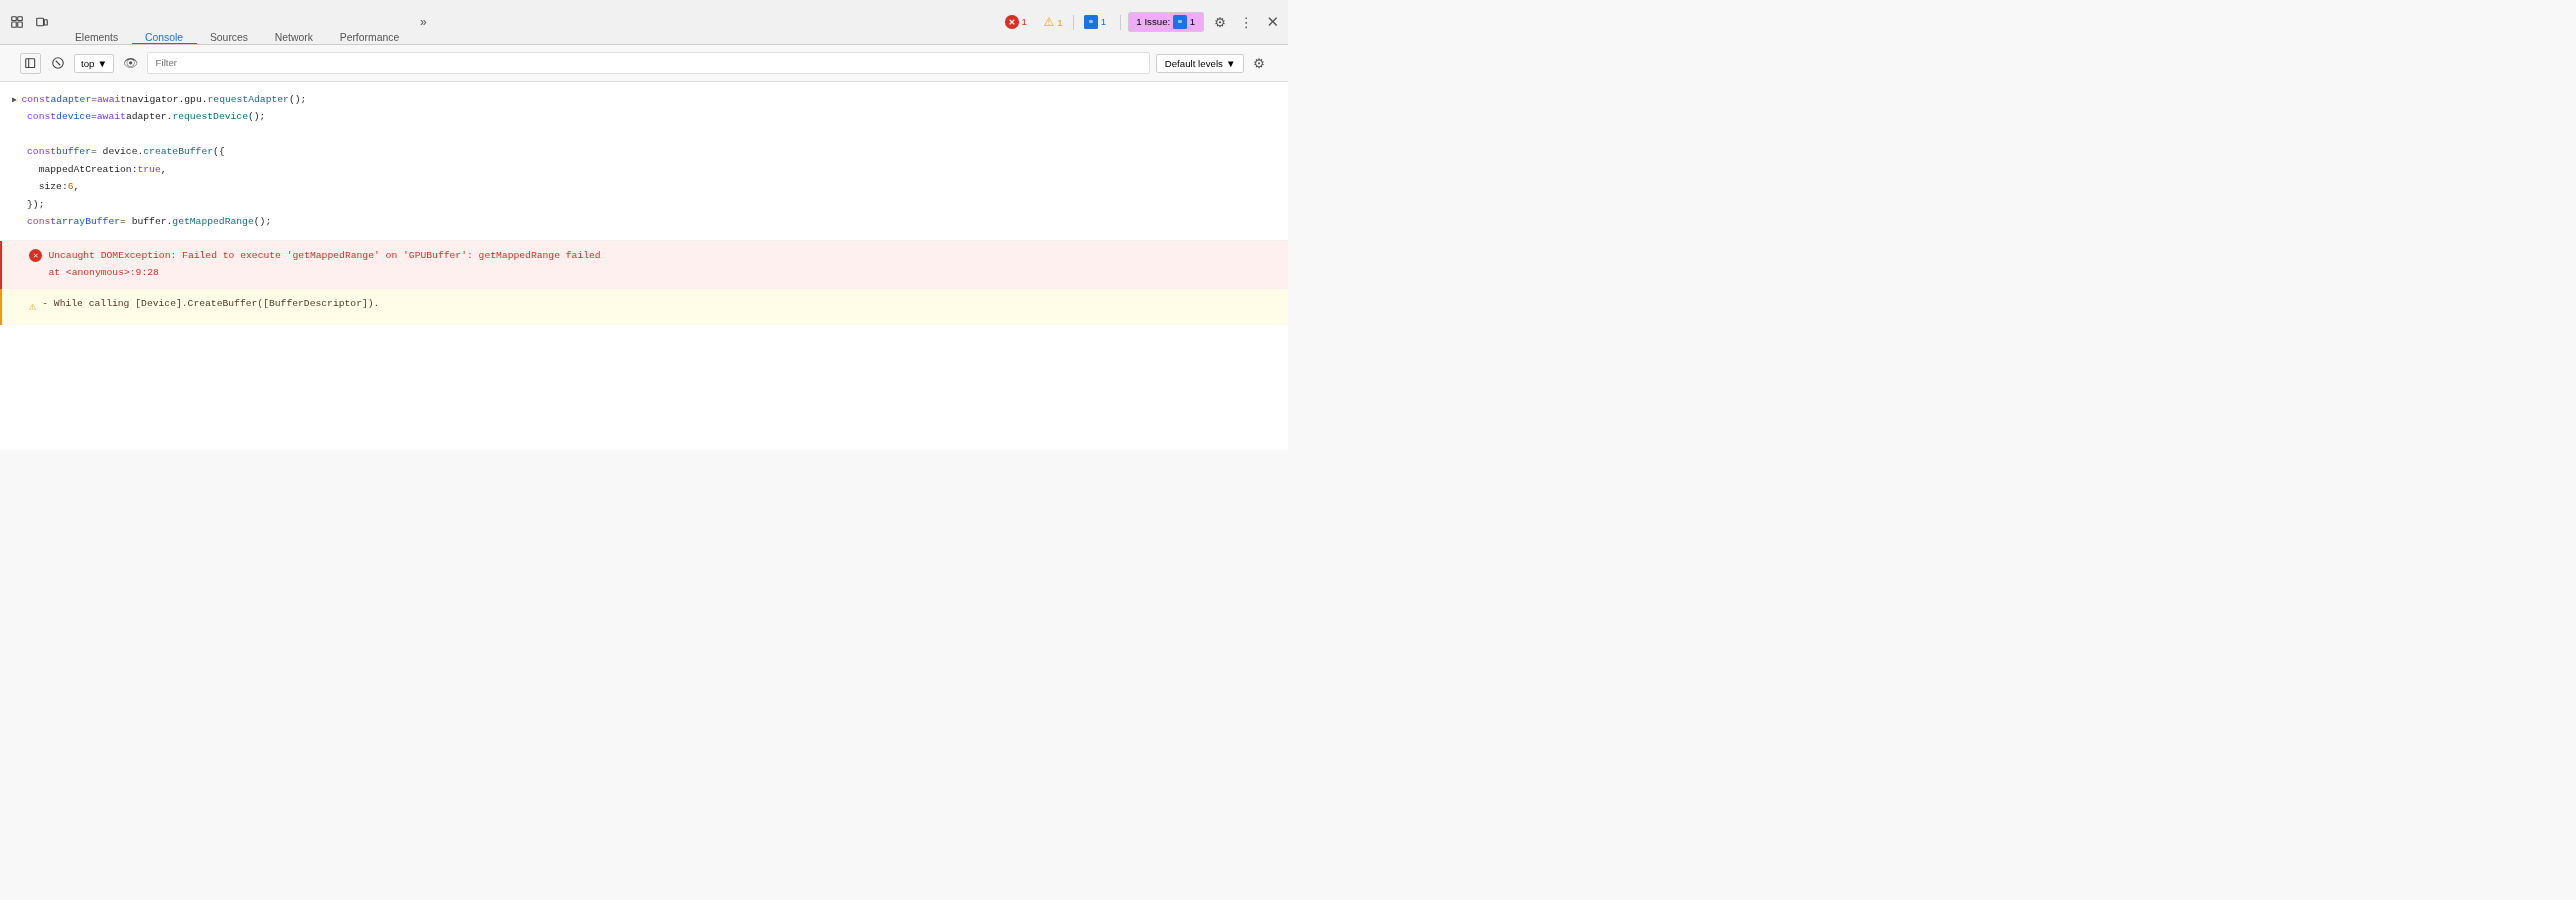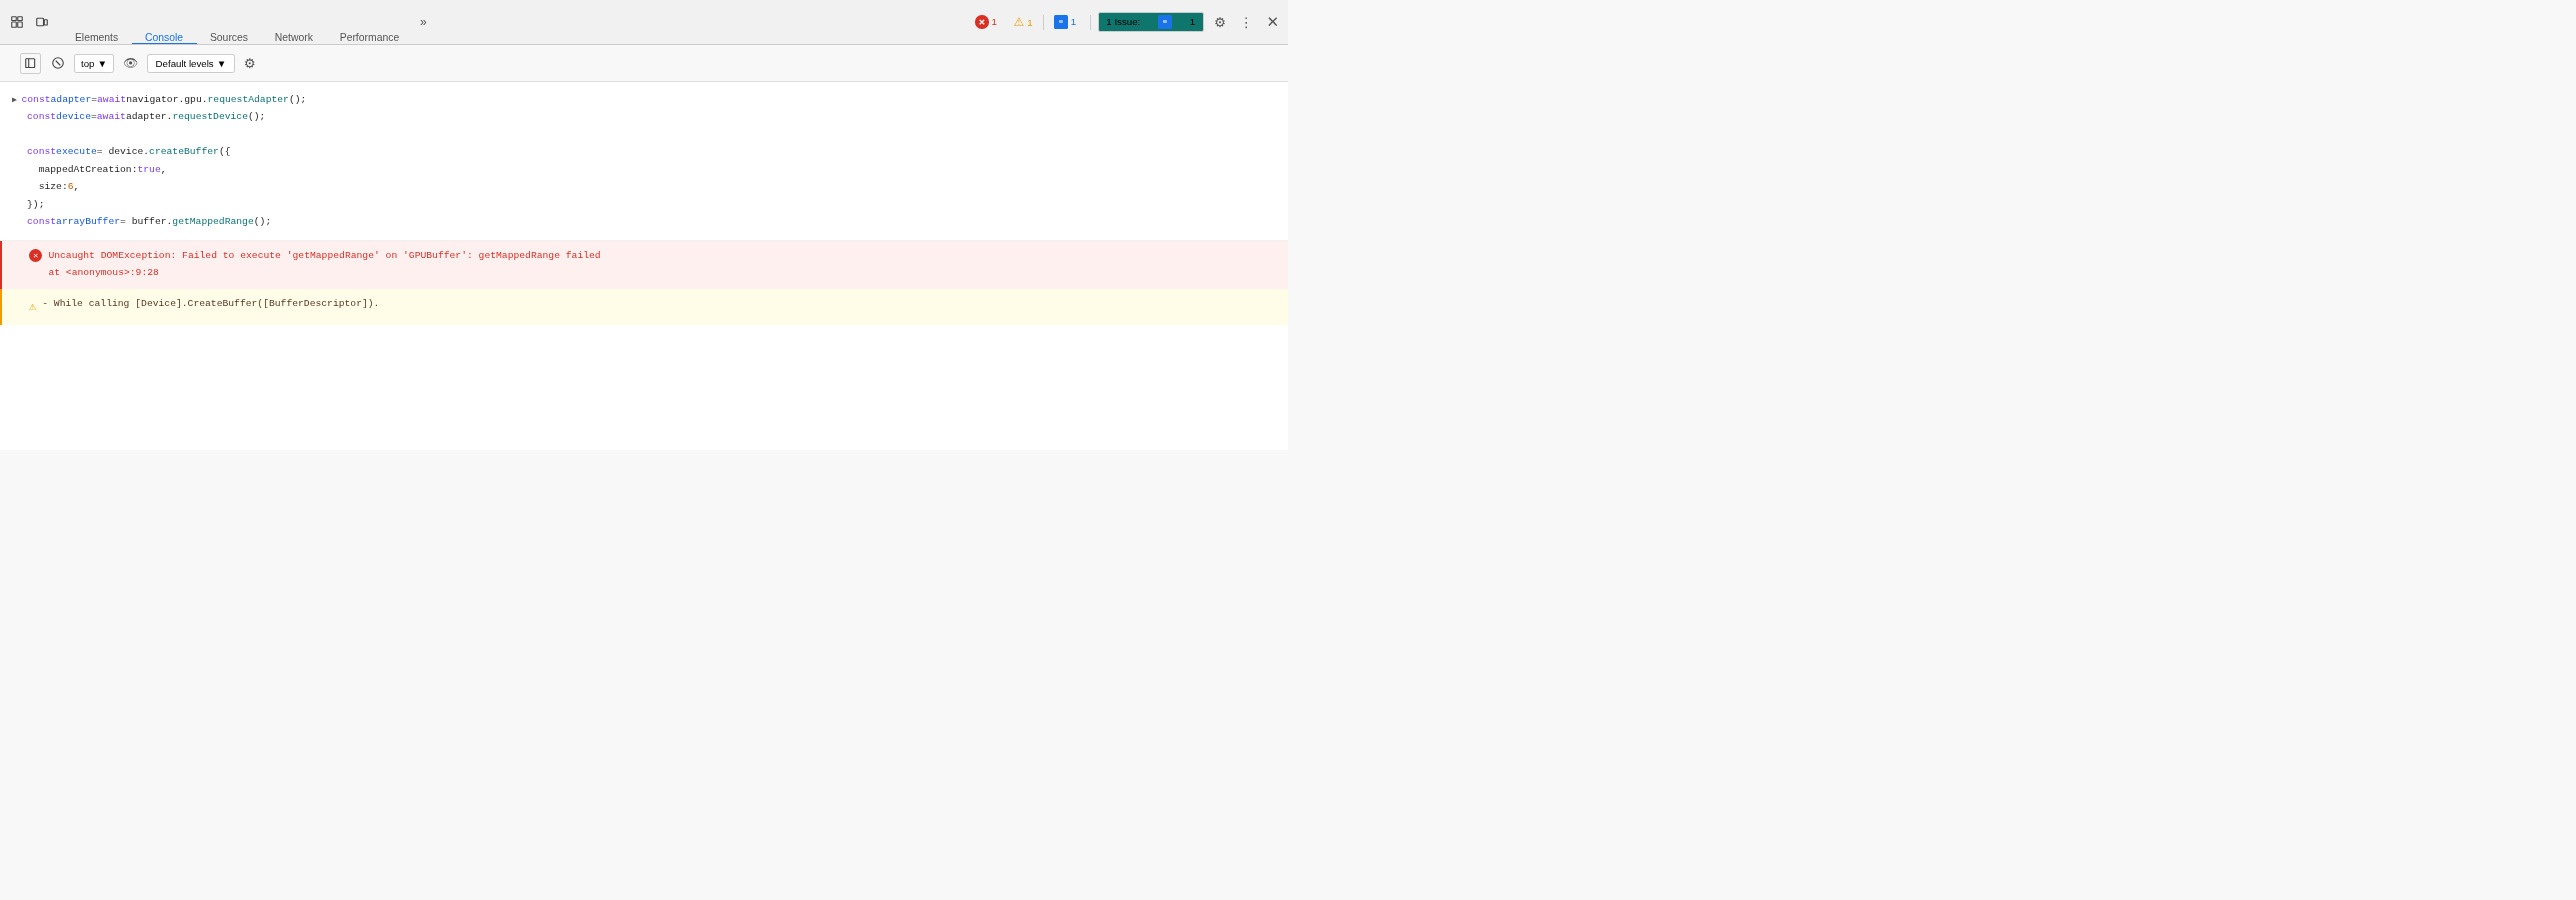--- a/index.html
+++ b/index.html
@@ -114,25 +114,25 @@
 
     .badge-divider {
       width: 0.7px;
       height: 15px;
       background: #ccc;
     }
 
     .issues-badge {
       display: flex;
       align-items: center;
-      gap: 18px;
+      gap: 3px;
       padding: 2.2px 7.5px;
       border: 0.7px solid #ccc;
       border-radius: 2.2px;
-      background: #0f766e;
+      background: #f0abfc;
       cursor: pointer;
       font-size: 9.7px;
     }
 
     .gear-icon-right {
       cursor: pointer;
       color: #555;
       font-size: 13.4px;
       padding: 3px;
     }
@@ -451,20 +451,21 @@
     <svg width="12" height="12" viewBox="0 0 16 16" fill="none" stroke="currentColor" stroke-width="1.5">
       <circle cx="8" cy="8" r="7"></circle>
       <line x1="5" y1="5" x2="11" y2="11"></line>
     </svg>
   </button>
   <div class="context-selector">
     <span>top</span>
     <span>▼</span>
   </div>
   <button class="eye-btn">👁</button>
+  <input class="filter-input" type="text" placeholder="Filter" style="">
   <div class="default-levels">
     <span>Default levels</span>
     <span>▼</span>
   </div>
   <span class="gear-icon-right">⚙</span>
 </div>
 
 <div class="console-content">
 
   <div class="code-section">
@@ -483,21 +484,21 @@
       <span class="kw-blue">device</span>
       <span class="kw-black"> = </span>
       <span class="kw-purple">await </span>
       <span class="kw-black">adapter.</span>
       <span class="kw-teal">requestDevice</span>
       <span class="kw-black">();</span>
     </div>
     <div class="code-line">&nbsp;</div>
     <div class="code-line">
       <span class="kw-purple">const </span>
-      <span class="kw-blue">execute</span>
+      <span class="kw-blue">buffer</span>
       <span class="kw-black"> = device.</span>
       <span class="kw-teal">createBuffer</span>
       <span class="kw-black">({</span>
     </div>
     <div class="code-line">
       <span class="kw-black">&nbsp;&nbsp;mappedAtCreation: </span>
       <span class="kw-purple">true</span>
       <span class="kw-black">,</span>
     </div>
     <div class="code-line">

